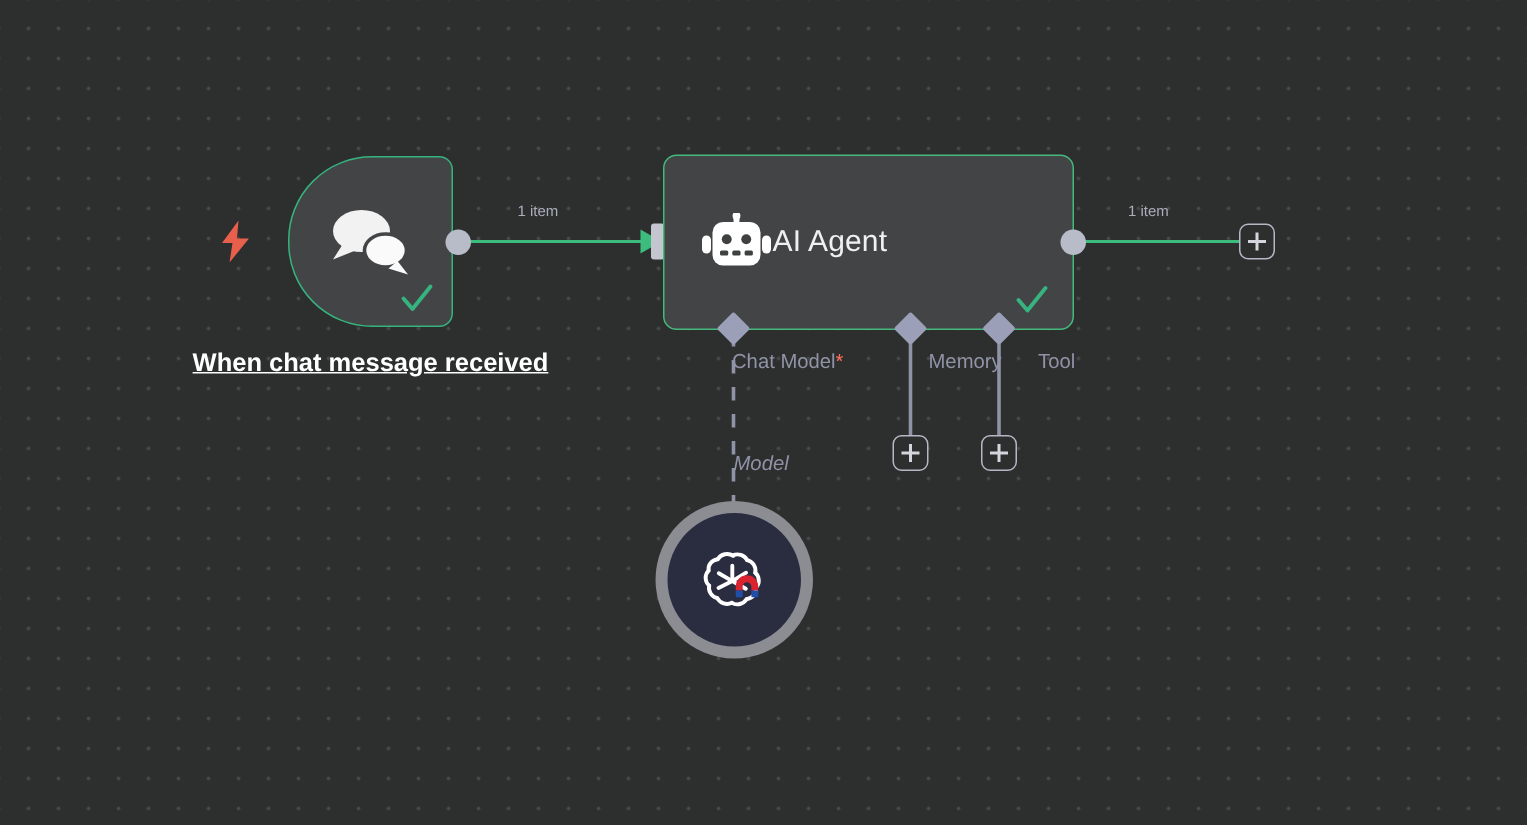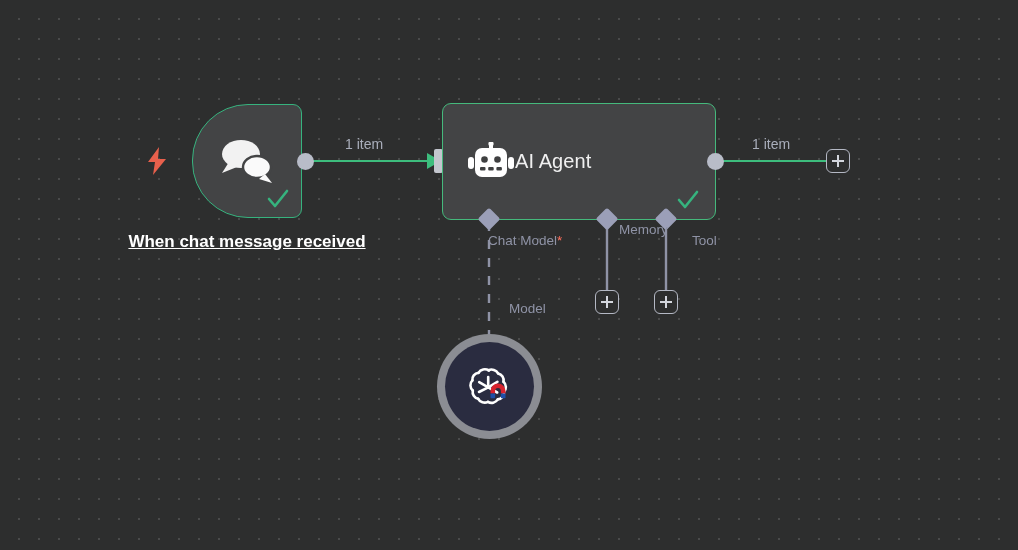--- a/index.html
+++ b/index.html
@@ -111,21 +111,21 @@
     line-height: 24px;
     white-space: pre-line;
     text-decoration: underline;
   }
   .caption-trigger { left: 112px; top: 230px; width: 270px; }
   .caption-openai  { left: 355px; top: 446px; width: 270px; }
 
   .edge-label {
     position: absolute;
     color: #a9aebb;
-    font-size: 14px;
+    font-size: 10px;
     white-space: nowrap;
   }
   .sub-label {
     position: absolute;
     color: #8f93a6;
     font-size: 13.5px;
     white-space: nowrap;
     margin-left: 41px;
   }
   .req-star { color: #ff6d5a; }
@@ -241,26 +241,26 @@
 
   <div class="port-circle" style="left:707px; top:153px;"></div>
 
   <div class="diamond" style="left:481px; top:211px;"></div>
   <div class="diamond" style="left:599px; top:211px;"></div>
   <div class="diamond" style="left:658px; top:211px;"></div>
 
   <div class="sub-label" style="left:447px; top:233px;">
     <span>Chat Model</span><span class="req-star">*</span>
   </div>
-  <div class="sub-label" style="left:578px; top:222px;">Memory</div>
+  <div class="sub-label" style="left:578px; top:233px;">Memory</div>
   <div class="sub-label" style="left:651px; top:233px;">Tool</div>
 
   <div class="edge-label" style="left:345px; top:136px;">1 item</div>
   <div class="edge-label" style="left:752px; top:136px;">1 item</div>
-  <div class="sub-label" style="left:468px; top:301px;">Model</div>
+  <div class="sub-label" style="left:448px; top:301px;font-style:italic;">Model</div>
 
   <div class="plus-btn" style="left:826px; top:149px;"></div>
   <div class="plus-btn" style="left:595px; top:290px;"></div>
   <div class="plus-btn" style="left:654px; top:290px;"></div>
 
   <div class="diamond" style="left:481px; top:364px;"></div>
 
   <div class="node-openai">
     <div class="node-openai-inner">
       <div class="openai-glyph">

